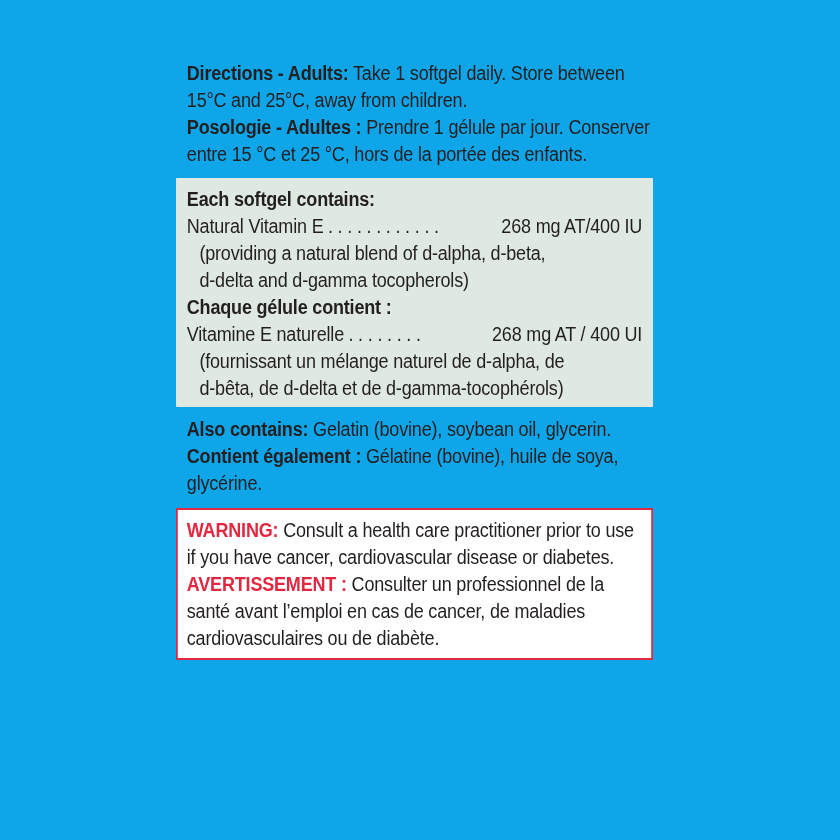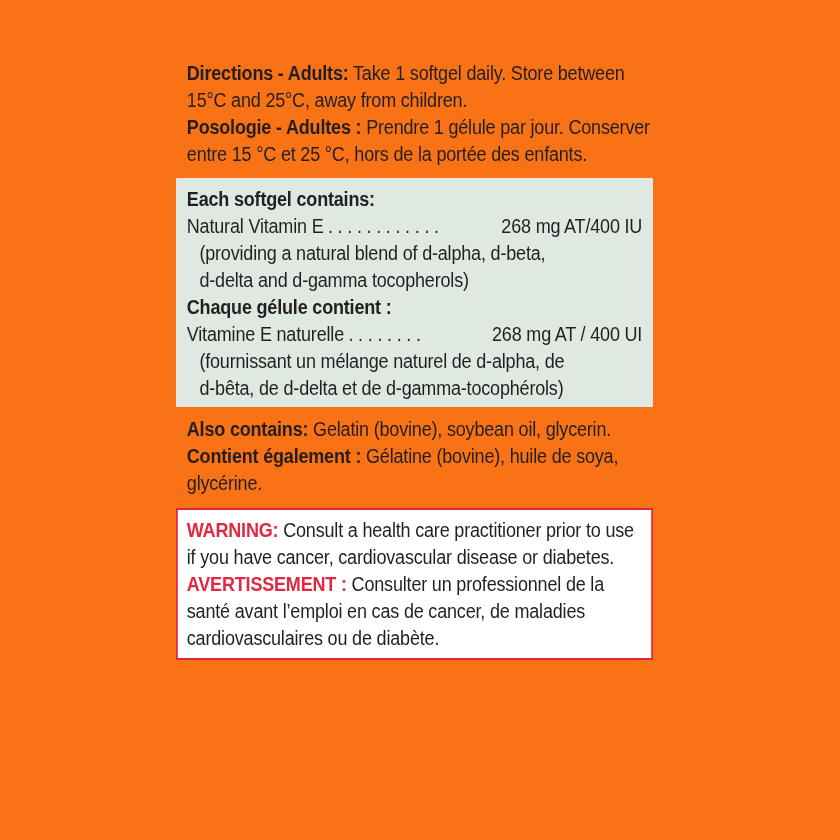--- a/index.html
+++ b/index.html
@@ -4,21 +4,21 @@
 <style>
   html, body {
     margin: 0;
     padding: 0;
     background: #ffffff;
   }
   .sheet {
     position: relative;
     width: 840px;
     height: 840px;
-    background: #f97316;
+    background: #0ea5e9;
     overflow: hidden;
     font-family: "Liberation Sans", sans-serif;
   }
   .label-content {
     position: absolute;
     left: 176px;
     top: 60px;
     width: 530px;
     transform: scaleX(0.9);
     transform-origin: 0 0;

